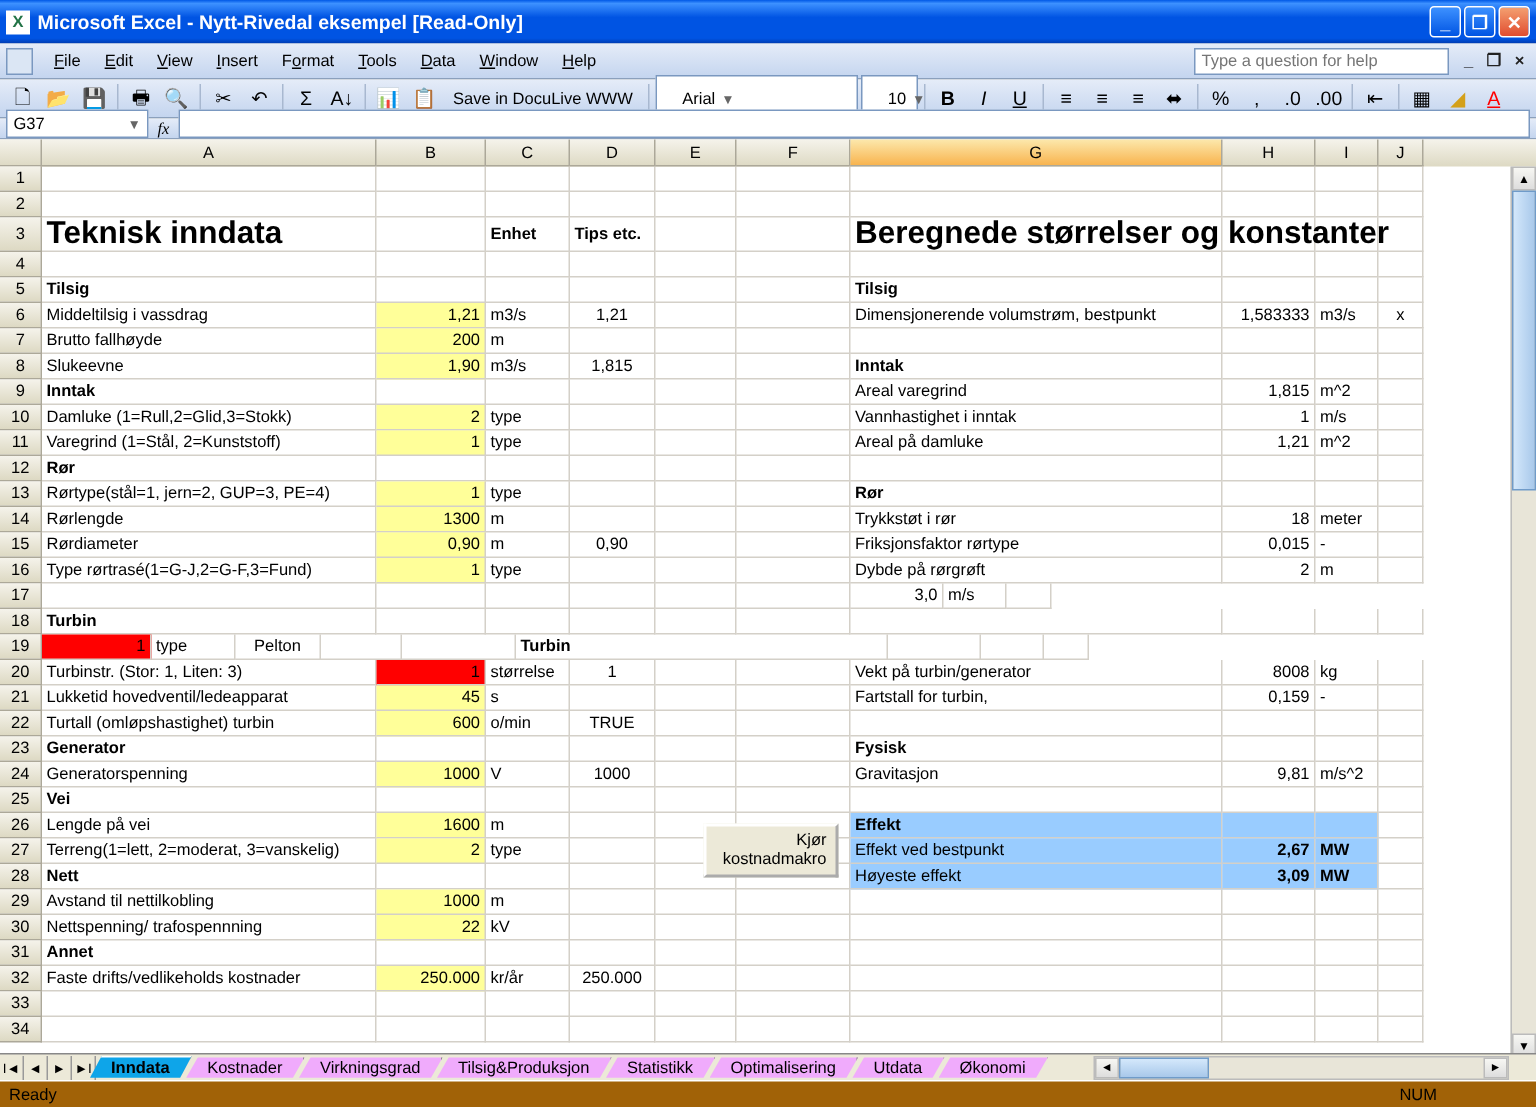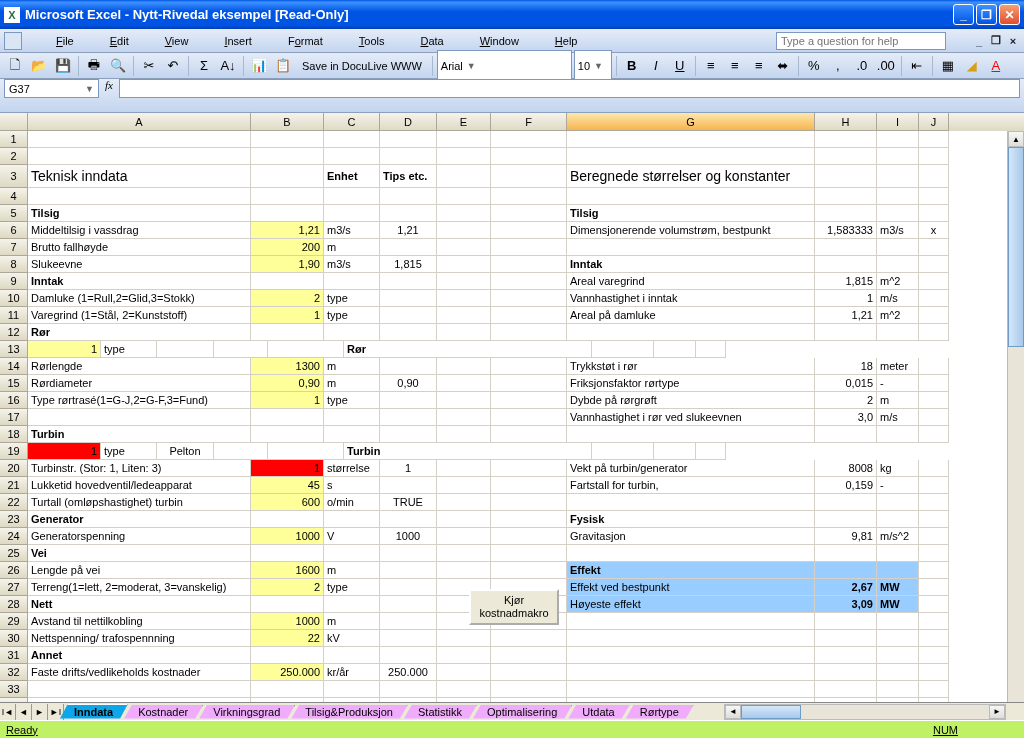--- a/index.html
+++ b/index.html
@@ -4,70 +4,70 @@
 <style>
 * { box-sizing: border-box; margin: 0; padding: 0; }
 body { font-family: Tahoma, Arial, sans-serif; font-size: 11px; background: #ece9d8; width: 1024px; height: 738px; overflow: hidden; position: relative; }
 .titlebar { background: linear-gradient(to bottom, #0058e6 0%, #3d91ff 8%, #0054e3 40%, #0054e3 88%, #003bb0 100%); height: 29px; display: flex; align-items: center; padding: 0 4px; color: white; font-size: 13px; }
 .titlebar .icon { width: 16px; height: 16px; background: #fff; margin-right: 5px; display: inline-flex; align-items: center; justify-content: center; color: #217346; font-weight: bold; font-size: 11px; }
 .titlebar .title { flex: 1; font-weight: bold; }
 .winbtns { display: flex; gap: 2px; }
 .winbtn { width: 21px; height: 21px; border: 1px solid #fff; border-radius: 3px; display: flex; align-items: center; justify-content: center; font-weight: bold; font-family: Arial; font-size: 12px; color: white; }
 .winbtn.min, .winbtn.max { background: linear-gradient(to bottom, #3d91ff, #0054e3); }
 .winbtn.close { background: linear-gradient(to bottom, #f4a070, #e14d30); }
-.menubar { background: linear-gradient(to bottom, #e5ecf8, #c4d5ef); height: 24px; display: flex; align-items: center; padding: 0 4px; border-bottom: 1px solid #8ba0bc; gap: 20px; }
+.menubar { background: linear-gradient(to bottom, #e5ecf8, #c4d5ef); height: 24px; display: flex; align-items: center; padding: 0 4px; border-bottom: 1px solid #8ba0bc; }
 .menubar .doc-icon { width: 18px; height: 18px; margin-right: 6px; background: #dbe6f4; border: 1px solid #7a98c0; display: inline-block; }
 .menubar .mitem { padding: 2px 8px; cursor: default; }
 .menubar .mitem u { text-decoration: underline; }
 .menubar .spacer { flex: 1; }
 .helpbox { width: 170px; height: 18px; border: 1px solid #7a98c0; background: white; color: #999; padding: 1px 4px; font-size: 11px; }
 .menubar .ctrls { display: flex; gap: 3px; margin-left: 6px; color: #222; }
 .menubar .ctrls span { width: 14px; height: 14px; display: inline-flex; align-items: center; justify-content: center; cursor: default; font-weight: bold; }
 .toolbar { background: linear-gradient(to bottom, #e5ecf8, #c4d5ef); height: 26px; display: flex; align-items: center; padding: 2px 4px; border-bottom: 1px solid #8ba0bc; gap: 2px; }
 .tbtn { width: 22px; height: 22px; display: inline-flex; align-items: center; justify-content: center; border: 1px solid transparent; cursor: default; font-size: 13px; }
 .tsep { width: 1px; height: 20px; background: #a8b8d0; margin: 0 2px; }
 .tlabel { padding: 0 6px; cursor: default; }
-.tselect { height: 32px; border: 1px solid #7a98c0; background: white; padding: 0 3px; display: inline-flex; align-items: center; font-size: 11px; }
+.tselect { height: 32px; border: 1px solid #7a98c0; background: white; padding: 0 17px; display: inline-flex; align-items: center; font-size: 11px; }
 .tselect .arrow { margin-left: 4px; font-size: 9px; color: #666; }
 .font-select { width: 135px; }
 .size-select { width: 38px; }
-.namebox-row { background: linear-gradient(to bottom, #e5ecf8, #c4d5ef); height: 34px; display: flex; align-items: flex-start; border-bottom: 1px solid #8ba0bc; }
+.namebox-row { background: linear-gradient(to bottom, #e5ecf8, #c4d5ef); height: 14px; display: flex; align-items: flex-end; border-bottom: 1px solid #8ba0bc; }
 .namebox { width: 95px; height: 19px; border: 1px solid #7a98c0; background: white; margin-left: 4px; display: flex; align-items: center; padding: 0 4px; font-size: 11px; }
 .namebox .arrow { margin-left: auto; font-size: 9px; color: #666; }
 .fxlabel { width: 20px; text-align: center; font-style: italic; font-family: 'Times New Roman'; }
 .fxbar { flex: 1; height: 19px; border: 1px solid #7a98c0; background: white; margin-right: 4px; }
 .grid-wrap { position: relative; background: white; height: 612px; }
 .colhdr-row { display: flex; height: 18px; background: linear-gradient(to bottom,#f5f3eb,#ddd9c3); }
 .corner { width: 28px; border-right: 1px solid #aca899; border-bottom: 1px solid #aca899; }
 .colhdr { border-right: 1px solid #aca899; border-bottom: 1px solid #aca899; display: flex; align-items: center; justify-content: center; font-size: 11px; cursor: default; }
 .colhdr.selected { background: linear-gradient(to bottom,#fce8ac,#f8b44f); }
 .rows { position: relative; }
 .row { display: flex; height: 17px; }
 .row.tall { height: 23px; }
 .rowhdr { width: 28px; background: linear-gradient(to bottom,#f5f3eb,#ddd9c3); border-right: 1px solid #aca899; border-bottom: 1px solid #aca899; display: flex; align-items: center; justify-content: center; font-size: 11px; cursor: default; }
 .cell { border-right: 1px solid #d4d0c8; border-bottom: 1px solid #d4d0c8; padding: 0 3px; display: flex; align-items: center; font-size: 11px; font-family: Arial; overflow: visible; white-space: nowrap; position: relative; }
 .cell.right { justify-content: flex-end; }
 .cell.center { justify-content: center; }
 .cell.bold { font-weight: bold; }
-.cell.h1 { font-size: 14px; font-weight: normal; }
+.cell.h1 { font-size: 21px; font-weight: bold; }
 .cell.yellow { background: #ffff99; }
 .cell.red { background: #ff0000; }
 .cell.blue { background: #99ccff; }
 .cell span { overflow: visible; z-index: 1; }
 .macro-btn { position: absolute; background: #ece9d8; border: 2px outset #fff; font-size: 11px; text-align: center; padding: 3px 6px; cursor: default; z-index: 5; font-family: Arial; line-height: 1.2; }
 .colA { width: 223px; } .colB { width: 73px; } .colC { width: 56px; } .colD { width: 57px; } .colE { width: 54px; } .colF { width: 76px; } .colG { width: 248px; } .colH { width: 62px; } .colI { width: 42px; } .colJ { width: 30px; }
 .sheet-tabs { position: absolute; bottom: 18px; left: 0; right: 0; height: 18px; background: #ece9d8; display: flex; align-items: center; font-size: 11px; border-top: 1px solid #888; }
 .tab-nav { display: flex; }
 .tab-nav span { width: 16px; height: 16px; display: inline-flex; align-items: center; justify-content: center; border-right: 1px solid #999; cursor: default; font-size: 9px; }
 .sheet-tab { padding: 1px 10px; background: #f0abfc; border-right: 1px solid #888; cursor: default; position: relative; clip-path: polygon(8px 0, 100% 0, calc(100% - 8px) 100%, 0 100%); margin-left: -4px; padding-left: 14px; padding-right: 14px; }
 .sheet-tab.active { background: #0ea5e9; font-weight: bold; z-index: 2; border-top: 1px solid white; margin-top: -1px; }
 .hscroll { flex: 1; margin-left: 30px; margin-right: 18px; height: 16px; background: #e8e5d8; border: 1px solid #bbb; display: flex; align-items: center; position: relative; }
 .hscroll .arrow { width: 16px; height: 14px; background: linear-gradient(#f7f7f3,#ddd); border: 1px solid #bbb; display: flex; align-items: center; justify-content: center; font-size: 8px; }
 .hscroll .thumb { height: 14px; width: 60px; background: linear-gradient(#d4e8fb,#a8c8ea); border: 1px solid #6f9bc9; margin-left: 0; }
-.statusbar { position: absolute; bottom: 0; left: 0; right: 0; height: 18px; background: #bef264; border-top: 1px solid #fff; display: flex; align-items: center; padding: 0 6px; font-size: 11px; text-decoration: underline; }
+.statusbar { position: absolute; bottom: 0; left: 0; right: 0; height: 18px; background: #a16207; border-top: 1px solid #fff; display: flex; align-items: center; padding: 0 6px; font-size: 11px; }
 .statusbar .r { margin-left: auto; padding-right: 60px; }
 .vscroll { position: absolute; right: 0; top: 18px; bottom: 0; width: 17px; background: #e8e5d8; border-left: 1px solid #bbb; }
 .vscroll .arrow { height: 16px; background: linear-gradient(#f7f7f3,#ddd); border: 1px solid #bbb; display: flex; align-items: center; justify-content: center; font-size: 8px; }
 .vscroll .thumb { background: linear-gradient(to right,#d4e8fb,#a8c8ea); border: 1px solid #6f9bc9; height: 200px; }
 </style>
 </head>
 <body>
 
 <div class="titlebar">
   <span class="icon">X</span>
@@ -408,20 +408,23 @@
         <div class="cell colD"></div>
         <div class="cell colE"></div>
         <div class="cell colF"></div>
         <div class="cell colG"></div>
         <div class="cell colH"></div>
         <div class="cell colI"></div>
         <div class="cell colJ"></div>
       </div>
       <div class="row">
         <div class="rowhdr">13</div>
+        <div class="cell colA">
+          <span>Rørtype(stål=1, jern=2, GUP=3, PE=4)</span>
+        </div>
         <div class="cell colB yellow right">
           <span>1</span>
         </div>
         <div class="cell colC">
           <span>type</span>
         </div>
         <div class="cell colD"></div>
         <div class="cell colE"></div>
         <div class="cell colF"></div>
         <div class="cell colG bold">
@@ -509,23 +512,20 @@
         <div class="cell colJ"></div>
       </div>
       <div class="row">
         <div class="rowhdr">17</div>
         <div class="cell colA"></div>
         <div class="cell colB"></div>
         <div class="cell colC"></div>
         <div class="cell colD"></div>
         <div class="cell colE"></div>
         <div class="cell colF"></div>
-        <div class="cell colG">
-          <span>Vannhastighet i rør ved slukeevnen</span>
-        </div>
         <div class="cell colH right">
           <span>3,0</span>
         </div>
         <div class="cell colI">
           <span>m/s</span>
         </div>
         <div class="cell colJ"></div>
       </div>
       <div class="row">
         <div class="rowhdr">18</div>
@@ -861,39 +861,39 @@
         <div class="cell colI"></div>
         <div class="cell colJ"></div>
       </div>
     </div>
   <div class="vscroll">
     <div class="arrow">▲</div>
     <div class="thumb"></div>
     <div class="arrow" style="position:absolute;bottom:0;width:100%">▼</div>
   </div>
 
-  <div class="macro-btn" style="left:469px; top:476px; width:90px;">Kjør kostnadmakro</div>
+  <div class="macro-btn" style="left:469px; top:456px; width:90px;text-align:right;">Kjør kostnadmakro</div>
 </div>
 
 <div class="sheet-tabs">
   <div class="tab-nav">
     <span>I◄</span>
     <span>◄</span>
     <span>►</span>
     <span>►I</span>
   </div>
   <div id="tabs" style="display:flex">
       <div class="sheet-tab active">Inndata</div>
       <div class="sheet-tab">Kostnader</div>
       <div class="sheet-tab">Virkningsgrad</div>
       <div class="sheet-tab">Tilsig&amp;Produksjon</div>
       <div class="sheet-tab">Statistikk</div>
       <div class="sheet-tab">Optimalisering</div>
       <div class="sheet-tab">Utdata</div>
-      <div class="sheet-tab">Rørtype</div>
+      <div class="sheet-tab">Økonomi</div>
     </div>
   <div class="hscroll">
     <div class="arrow">◄</div>
     <div class="thumb"></div>
     <div class="arrow" style="margin-left:auto">►</div>
   </div>
 </div>
 
 <div class="statusbar">
   <span>Ready</span>

